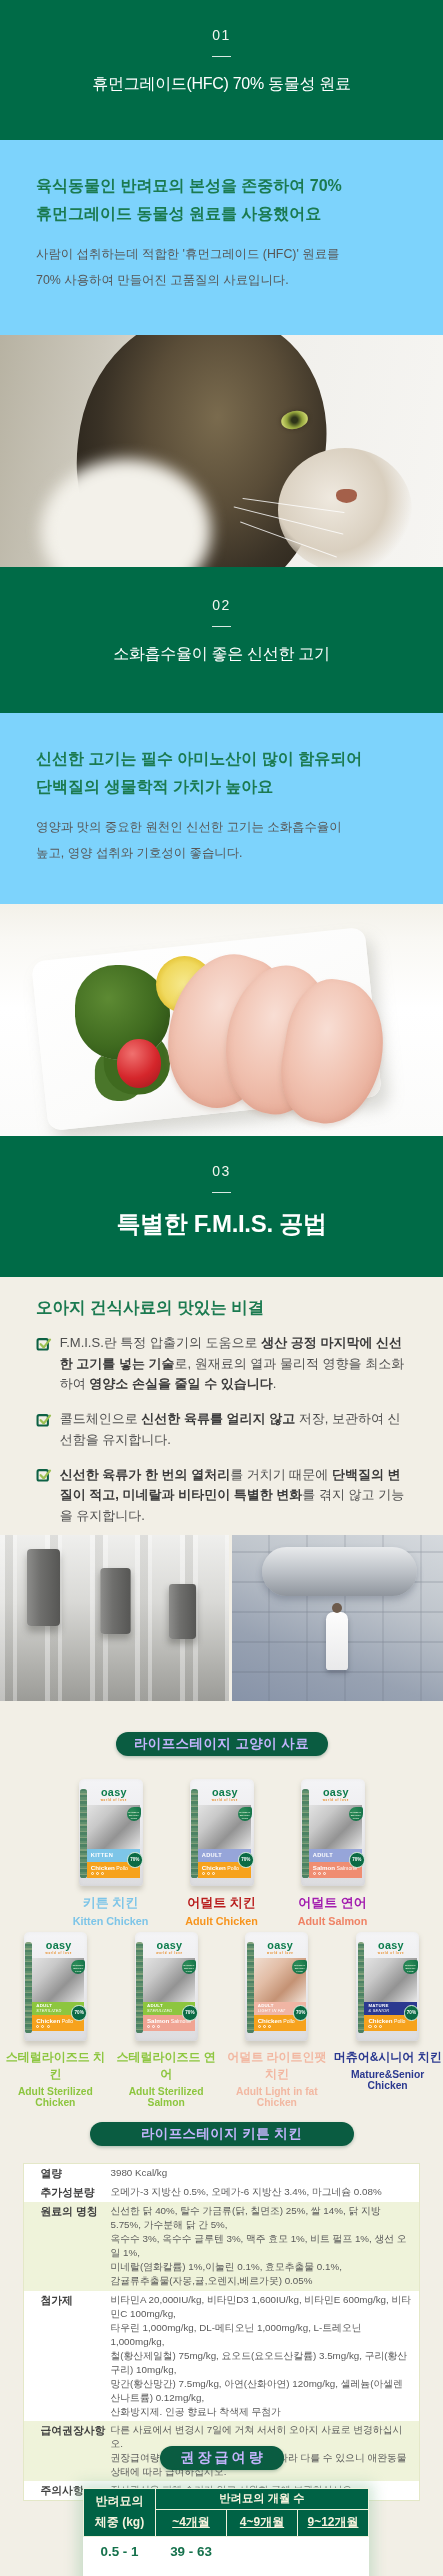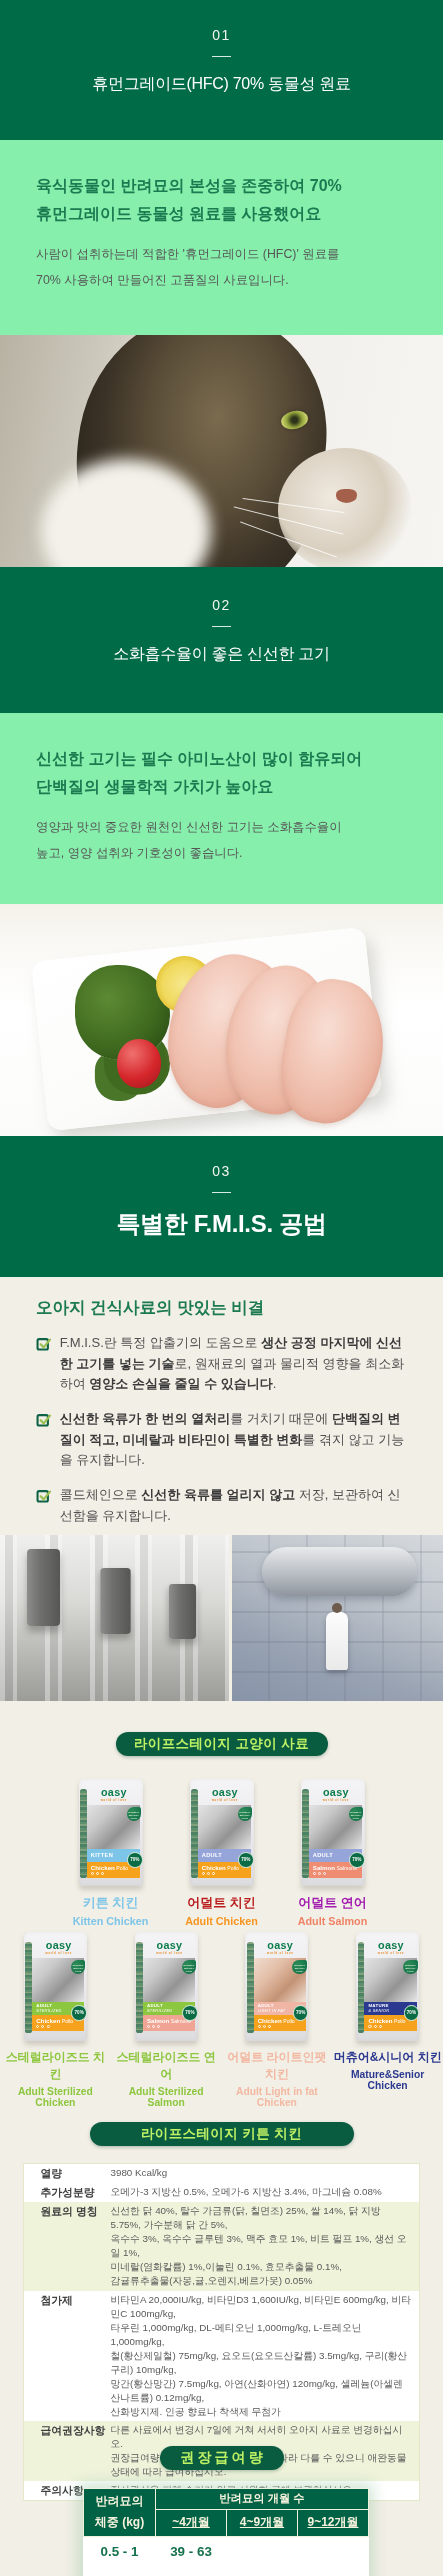--- a/index.html
+++ b/index.html
@@ -11,21 +11,21 @@
   .band { background:#006b47; color:#fff; text-align:center; }
   #band1 { height:140px; padding-top:27px; }
   #band2 { height:146px; padding-top:30px; }
   #band3 { height:141px; padding-top:27px; }
   .band-num { font-size:14px; font-weight:400; letter-spacing:1.5px; color:#f2f6ef; }
   .band-div { width:19.6px; height:1px; background:rgba(255,255,255,.85); margin:13.4px auto 0; }
   .band-title { margin-top:17px; font-size:16px; font-weight:500; letter-spacing:-0.3px; }
   #band3 .band-title { margin-top:15px; font-size:24px; font-weight:700; }
 
   
-  .tblock { background:#86efac; padding:32px 36px 0; }
+  .tblock { background:#7dd3fc; padding:32px 36px 0; }
   #t1 { height:195px; }
   #t2 { height:191px; }
   .green-headline { color:#1b7a50; font-size:16px; font-weight:700; line-height:28px; white-space:pre-line; }
   .gray-body { color:#575757; font-size:12.4px; font-weight:400; line-height:26px; margin-top:13.4px; white-space:pre-line; }
 
   
   .photo { position:relative; width:443px; overflow:hidden; }
   #cat-photo { height:232px; background:linear-gradient(100deg,#b7b2a2 0%,#cdc9bd 22%,#e4e2da 40%,#f1f0ec 60%,#f6f5f2 100%); }
   .cat-head { position:absolute; left:77px; top:-20.6px; width:247px; height:289px; background:radial-gradient(ellipse at 55% 35%,#7a6b4e 0%,#5a4d38 35%,#3a3226 60%,#262119 85%); border-radius:48% 42% 46% 50%; transform:rotate(6deg); }
   .cat-white { position:absolute; left:41px; top:124px; width:170px; height:144px; background:#f3f1ea; border-radius:50%; filter:blur(7.2px); }
@@ -67,21 +67,21 @@
   .m2 { left:99px; top:30px; height:72px; transform:scale(.92); }
   .m3 { left:166px; top:43px; height:67px; transform:scale(.82); }
   #f-right { flex:1; background:linear-gradient(200deg,#d6dade 0%,#bfc5cc 35%,#98a2b2 70%,#8793a8 100%); }
   .frame { position:absolute; inset:0; background:repeating-linear-gradient(0deg, transparent 0 28px, rgba(90,98,112,.35) 28px 30px), repeating-linear-gradient(90deg, transparent 0 36px, rgba(90,98,112,.3) 36px 38px); opacity:.5; }
   .tank { position:absolute; left:30px; top:12.4px; width:155px; height:49px; border-radius:25px; background:linear-gradient(180deg,#e8eaec 0%,#b9bec4 55%,#8f959d 100%); box-shadow:0 4.1px 7.2px rgba(60,70,90,.3); }
   .person { position:absolute; left:94px; top:77px; width:21.6px; height:58px; background:linear-gradient(#fdfdfd,#e9e9ea); border-radius:7.2px 7.2px 3.1px 3.1px; box-shadow:0 3.1px 5.2px rgba(50,55,70,.35); }
   .person::before { content:""; position:absolute; left:5.7px; top:-9.3px; width:10.3px; height:10.3px; border-radius:50%; background:#6d5b4c; }
 
   
   #bottom { position:relative; height:1022px; background:#f2efe6; }
-  .pill { position:absolute; left:50%; transform:translateX(-50%); height:24px; border-radius:12.4px; background:#0a5c41; color:#bef264; font-weight:700; display:flex; align-items:center; justify-content:center; box-shadow:0 1.5px 3.6px rgba(0,60,40,.28); cursor:pointer; }
+  .pill { position:absolute; left:50%; transform:translateX(-50%); height:24px; border-radius:12.4px; background:#0a5c41; color:#c4b5fd; font-weight:700; display:flex; align-items:center; justify-content:center; box-shadow:0 1.5px 3.6px rgba(0,60,40,.28); cursor:pointer; }
   #pill1 { top:31px;  width:212px; font-size:13.4px; letter-spacing:0.5px; }
   #pill2 { top:421px; width:264px; font-size:13.4px; letter-spacing:0.5px; }
   #pill3 { top:745px; width:124px; font-size:14px; letter-spacing:3.1px; padding-left:3.1px; }
 
   .prow { position:absolute; left:0; width:443px; display:flex; justify-content:center; }
   #prow1 { top:78px; }
   #prow2 { top:231px; }
   .p-card { width:111px; text-align:center; }
   .bag { position:relative; width:64px; height:107px; margin:0 auto; background:linear-gradient(180deg,#f4f4f6 0%,#e9e9ec 60%,#dcdcdf 100%); border-radius:5.2px 5.2px 4.1px 4.1px; box-shadow:0 3.6px 5.7px rgba(120,115,100,.28), inset 0 0 4.1px rgba(0,0,0,.04); }
   #prow2 .bag { width:63px; height:109px; }
@@ -186,28 +186,28 @@
             <rect x="3" y="6" width="20" height="20" rx="3" fill="none" stroke="#0d6144" stroke-width="4"></rect>
             <path d="M9 16 L15 22 L27 7" fill="none" stroke="#9cc153" stroke-width="4.5" stroke-linecap="round" stroke-linejoin="round"></path>
           </svg>
           <p class="chk-txt"><span>F.M.I.S.란 특정 압출기의 도움으로 </span><span class="b">생산 공정 마지막에 신선한 고기를 넣는 기술</span><span>로, 원재료의 열과 물리적 영향을 최소화하여 </span><span class="b">영양소 손실을 줄일 수 있습니다</span><span>.</span></p>
         </div>
         <div class="chk-item">
           <svg width="15.5" height="15.5" viewBox="0 0 30 30">
             <rect x="3" y="6" width="20" height="20" rx="3" fill="none" stroke="#0d6144" stroke-width="4"></rect>
             <path d="M9 16 L15 22 L27 7" fill="none" stroke="#9cc153" stroke-width="4.5" stroke-linecap="round" stroke-linejoin="round"></path>
           </svg>
-          <p class="chk-txt"><span class="b">신선한 육류가 한 번의 열처리</span><span>를 거치기 때문에 </span><span class="b">단백질의 변질이 적고, 미네랄과 비타민이 특별한 변화</span><span>를 겪지 않고 기능을 유지합니다.</span></p>
+          <p class="chk-txt"><span>콜드체인으로 </span><span class="b">신선한 육류를 얼리지 않고</span><span> 저장, 보관하여 신선함을 유지합니다.</span></p>
         </div>
         <div class="chk-item">
           <svg width="15.5" height="15.5" viewBox="0 0 30 30">
             <rect x="3" y="6" width="20" height="20" rx="3" fill="none" stroke="#0d6144" stroke-width="4"></rect>
             <path d="M9 16 L15 22 L27 7" fill="none" stroke="#9cc153" stroke-width="4.5" stroke-linecap="round" stroke-linejoin="round"></path>
           </svg>
-          <p class="chk-txt"><span>콜드체인으로 </span><span class="b">신선한 육류를 얼리지 않고</span><span> 저장, 보관하여 신선함을 유지합니다.</span></p>
+          <p class="chk-txt"><span class="b">신선한 육류가 한 번의 열처리</span><span>를 거치기 때문에 </span><span class="b">단백질의 변질이 적고, 미네랄과 비타민이 특별한 변화</span><span>를 겪지 않고 기능을 유지합니다.</span></p>
         </div>
       </div>
   </section>
 
   <div id="factory">
     <div class="ph" id="f-left">
       <div class="pipes"></div>
       <div class="motor m1"></div>
       <div class="motor m2"></div>
       <div class="motor m3"></div>

